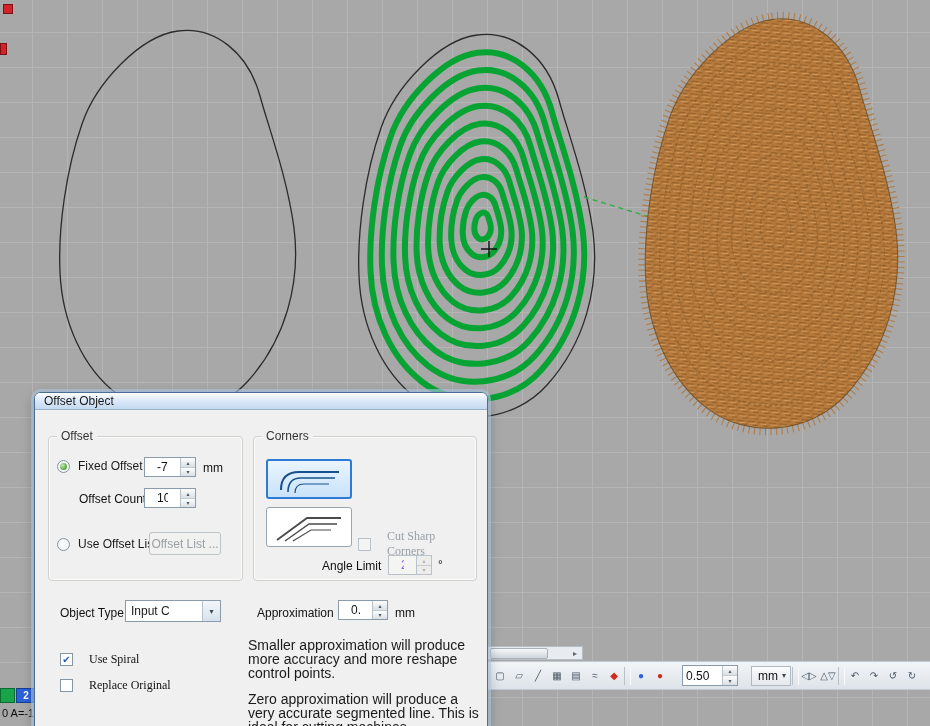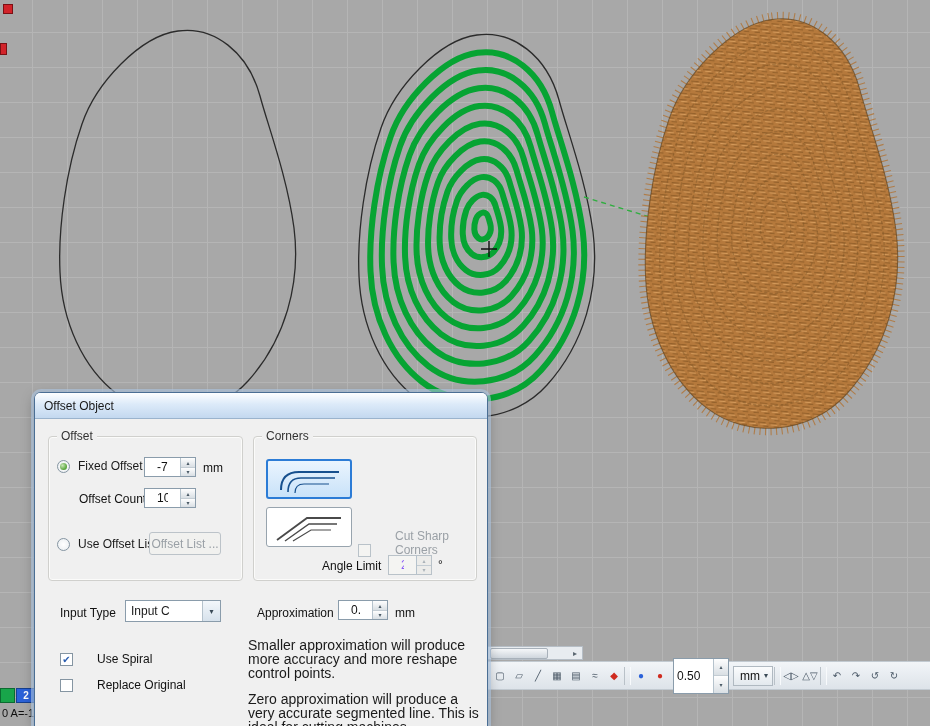--- a/index.html
+++ b/index.html
@@ -29,21 +29,21 @@
   .swatch{position:absolute;width:15px;height:15px;box-sizing:border-box;}
   .swatch.green{left:0;top:688px;background:var(--palette-green,#18a54a);border:1px solid #0b6b30;}
   .swatch.blue{left:16px;top:688px;width:20px;background:var(--palette-blue,#2b62d9);border:1px solid #16408f;
     color:#fff;font-size:10px;font-weight:bold;display:flex;align-items:center;justify-content:center;}
   .coords{position:absolute;left:2px;top:707px;font-size:11px;color:#101010;}
 
   
   .dialog{position:absolute;left:35px;top:393px;width:452px;height:333px;border-radius:6px 6px 0 0;
     box-shadow:0 0 0 1px #4a6e94,0 0 0 4px rgba(173,199,226,.6),0 4px 14px rgba(0,0,0,.35);
     background:#f0f0f0;font-size:12px;color:#1a1a1a;}
-  .titlebar{height:26px;border-radius:5px 5px 0 0;display:flex;align-items:center;padding:0 9px;
+  .titlebar{height:17px;border-radius:5px 5px 0 0;display:flex;align-items:center;padding:0 9px;
     background:linear-gradient(#fdfeff,#dceaf9 45%,#c3d8ef);border-bottom:1px solid #9ab3cd;box-sizing:border-box;}
   .client{position:absolute;left:0;top:27px;right:0;bottom:0;background:#f0f0f0;overflow:hidden;}
 
   .group{position:absolute;border:1px solid #d0d0cd;border-radius:4px;box-shadow:inset 0 0 0 1px #fbfbfa;}
   .glabel{position:absolute;top:-8px;left:8px;background:#f0f0f0;padding:0 4px;font-size:12px;color:#333;}
 
   .radio{position:absolute;display:flex;align-items:center;gap:8px;}
   .rdot{width:13px;height:13px;border-radius:50%;border:1px solid #8595a2;background:radial-gradient(#ffffff,#e8ecef);position:relative;box-sizing:border-box;flex:none;}
   .radio.sel .rdot::after{content:"";position:absolute;left:2px;top:2px;width:7px;height:7px;border-radius:50%;
     background:radial-gradient(circle at 35% 35%,#c9e7b8,#4d9e2f 75%);}
@@ -60,21 +60,21 @@
   .unit{position:absolute;font-size:12px;color:#111;}
 
   .btn{position:absolute;border:1px solid #8e9aa5;border-radius:3px;display:flex;align-items:center;justify-content:center;
     background:linear-gradient(#f6f6f6,#dfe3e6);font-size:12px;box-sizing:border-box;}
   .btn.disabled{color:#9aa0a6;background:#f1f1ef;border-color:#bcc3c9;}
 
   .cornbtn{position:absolute;width:86px;height:40px;border:1px solid #98a4ae;border-radius:3px;background:#fff;
     display:flex;align-items:center;justify-content:center;box-sizing:border-box;}
   .cornbtn.sel{border:2px solid var(--selection-blue,#2c7cd6);background:linear-gradient(#eaf4fe,#c9e2f9);}
 
-  .check{position:absolute;display:flex;align-items:flex-end;gap:24px;font-size:12px;color:#111;}
+  .check{position:absolute;display:flex;align-items:center;gap:16px;font-size:12px;color:#111;font-family:Liberation Serif, serif;}
   .cbox{width:13px;height:13px;border:1px solid #8595a2;background:#fff;display:flex;align-items:center;justify-content:center;
     font-size:10px;color:#2a5db0;line-height:1;box-sizing:border-box;flex:none;}
   .check .cmark{visibility:hidden;}
   .check.checked .cmark{visibility:visible;}
   .check.disabled{color:#9aa0a6;}
   .check.disabled .cbox{border-color:#b9c2c9;background:#f4f4f2;}
 
   .combo{position:absolute;height:22px;border:1px solid #8a9cab;background:#fff;display:flex;align-items:center;box-sizing:border-box;}
   .combo .cval{flex:1;padding:0 5px;font-size:12px;}
   .combo .cbtn{width:17px;height:100%;display:flex;align-items:center;justify-content:center;font-size:8px;color:#3a4a56;
@@ -84,21 +84,21 @@
 
   
   .toolbar{position:absolute;left:487px;top:661px;width:443px;height:29px;box-sizing:border-box;
     background:linear-gradient(#f2f5f8,#dde3e9);border-top:1px solid #c2cad1;border-bottom:1px solid #c2cad1;
     display:flex;align-items:center;gap:1px;padding:0 4px;}
   .ticons{display:flex;align-items:center;gap:1px;}
   .ticon{width:18px;height:18px;display:flex;align-items:center;justify-content:center;font-size:10px;color:#4a5866;border-radius:3px;}
   .ticon.red{color:#cf2b1f;}
   .ticon.blue{color:#2b62d9;}
   .ticon.sep{width:5px;height:18px;border-left:1px solid #b9c1c8;border-right:1px solid #f8fafc;border-radius:0;}
-  .tspin{display:flex;border:1px solid #8a9cab;background:#fff;height:36px;width:56px;box-sizing:border-box;margin:0 3px;}
+  .tspin{display:flex;border:1px solid #8a9cab;background:#fff;height:21px;width:56px;box-sizing:border-box;margin:0 12px;}
   .tspin input{border:0;outline:0;flex:1;min-width:0;padding:0 3px;font:12px "Liberation Sans",sans-serif;color:#111;background:transparent;}
   .tunit{display:flex;align-items:center;height:20px;border:1px solid #b0b9c1;background:linear-gradient(#fbfcfd,#e3e9ee);
     padding:0 4px 0 6px;font-size:12px;gap:4px;color:#111;box-sizing:border-box;}
   .tunit .da{font-size:8px;color:#3a4a56;}
 
   .hscroll{position:absolute;left:487px;top:646px;width:96px;height:14px;background:#e8ecf0;border:1px solid #b6bec6;
     display:flex;align-items:center;box-sizing:border-box;}
   .hthumb{margin-left:2px;width:56px;height:9px;background:linear-gradient(#f5f7f9,#cfd6dd);border:1px solid #a8b1ba;border-radius:2px;}
   .harrow{margin-left:auto;width:14px;text-align:center;font-size:8px;color:#5a6670;}
 </style>
@@ -290,21 +290,21 @@
                 <span>▴</span>
               </div>
             <div class="sbtn">
                 <span>▾</span>
               </div>
           </div>
         </div>
         <span class="unit" style="left:184px;top:121px;">°</span>
       </div>
 
-      <span class="unit" style="left:25px;top:186px;">Input Type</span>
+      <span class="unit" style="left:25px;top:186px;">Object Type</span>
       <div class="combo" style="left:90px;top:180px;width:96px;">
         <span class="cval">Input C</span>
         <span class="cbtn">▾</span>
       </div>
 
       <span class="unit" style="left:222px;top:186px;">Approximation</span>
       <div class="spin" style="left:303px;top:180px;width:50px;">
         <input value="0.10" style="">
         <div class="spbtns">
           <div class="sbtn">

